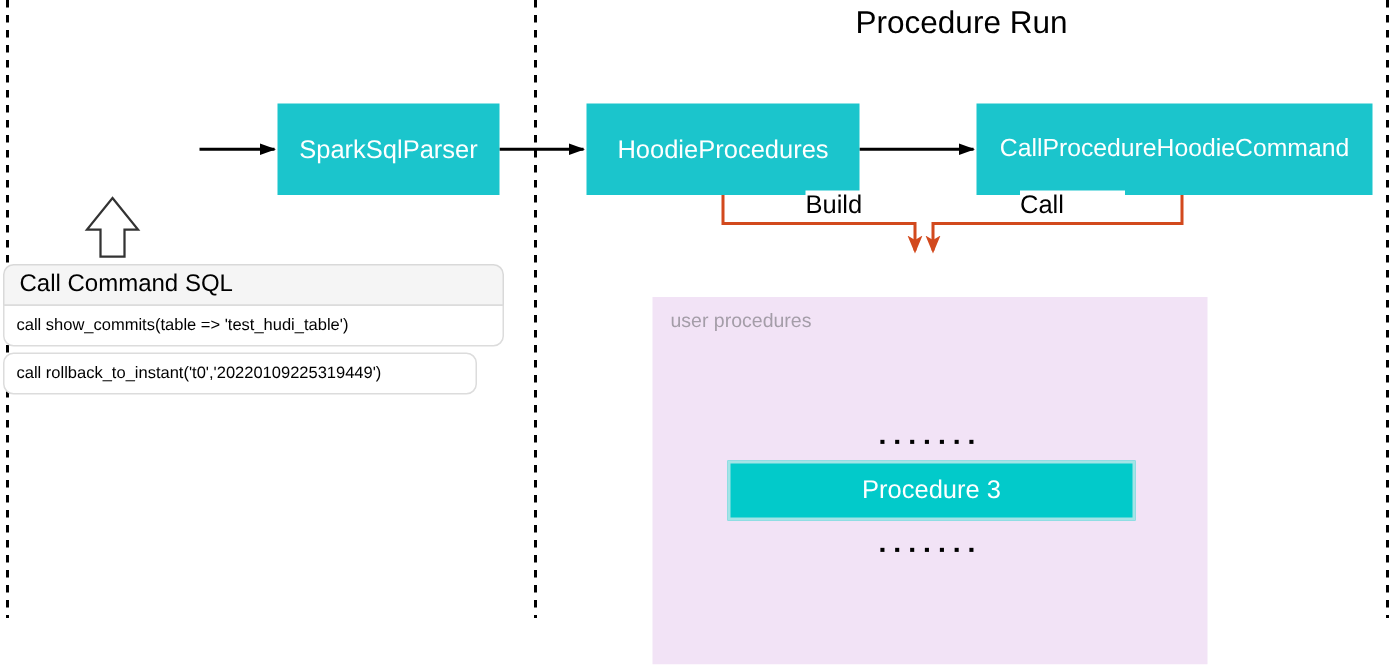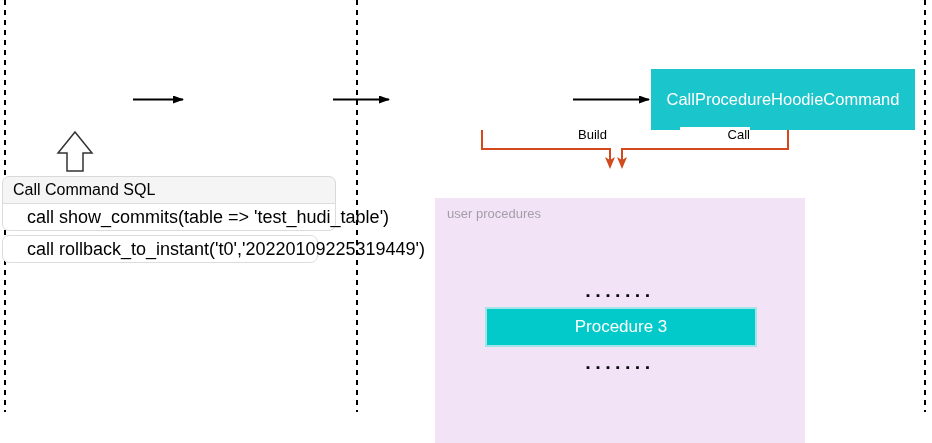--- a/index.html
+++ b/index.html
@@ -15,33 +15,33 @@
   .node{
     position:absolute;background:#1bc5cc;color:#ffffff;
     display:flex;align-items:center;justify-content:center;text-align:center;
     font-size:17px;line-height:1.25;
   }
   #node-call-command{left:13px;top:69px;width:120px;height:61px;}
   #node-spark-sql-parser{left:185px;top:69px;width:148px;height:61px;}
   #node-hoodie-procedures{left:391px;top:69px;width:182px;height:61px;}
   #node-call-procedure{left:651px;top:69px;width:264px;height:61px;font-size:16.5px;white-space:nowrap;}
   .edge-label{
-    position:absolute;top:127px;width:70px;text-align:right;font-size:13px;color:#000;background:#fff;
+    position:absolute;top:127px;width:70px;text-align:left;font-size:17px;color:#000;background:#fff;
   }
   #label-build{left:537px;}
   #label-call{left:680px;}
   
   #sql-panel{position:absolute;left:2px;top:176px;width:334px;}
   #sql-panel-header{
     box-sizing:border-box;width:334px;height:28px;background:#f5f5f5;border:1px solid #d9d9d9;
     border-radius:7px 7px 0 0;font-size:16px;display:flex;align-items:center;padding:0 10px;
   }
   .sql-row{
     box-sizing:border-box;background:#ffffff;border:1px solid #dcdcdc;border-radius:7px;
-    font-size:18px;height:28px;display:flex;align-items:center;padding:0 24px;white-space:nowrap;
+    font-size:11px;height:28px;display:flex;align-items:center;padding:0 8px;white-space:nowrap;
   }
   #sql-row-0{width:334px;margin-top:-1px;border-radius:0 0 7px 7px;}
   #sql-row-1{width:316px;margin-top:4px;}
   
   #user-procedures{
     position:absolute;left:435px;top:174px;width:370px;height:288px;background:#f2e3f6;margin-top:24px;
   }
   #user-procedures-label{
     position:absolute;left:12px;top:8px;font-size:13px;color:#a49da8;
   }
@@ -82,21 +82,24 @@
     <line x1="133" y1="99.5" x2="183" y2="99.5" stroke="#000" stroke-width="2" marker-end="url(#ah-black)"></line>
     <line x1="333" y1="99.5" x2="389" y2="99.5" stroke="#000" stroke-width="2" marker-end="url(#ah-black)"></line>
     <line x1="573" y1="99.5" x2="649" y2="99.5" stroke="#000" stroke-width="2" marker-end="url(#ah-black)"></line>
 
     <path d="M482,130 V149 H610 V167" stroke="#d2491d" stroke-width="2" fill="none" marker-end="url(#ah-orange)"></path>
     <path d="M788,130 V149 H622 V167" stroke="#d2491d" stroke-width="2" fill="none" marker-end="url(#ah-orange)"></path>
 
     <path d="M75,132 L92,153 L83,153 L83,171 L67,171 L67,153 L58,153 Z" fill="#ffffff" stroke="#333333" stroke-width="1.5" stroke-linejoin="miter"></path>
   </svg>
 
+  <div class="region-title" id="title-procedure-run">Procedure Run</div>
 
+  <div class="node" id="node-spark-sql-parser">SparkSqlParser</div>
+  <div class="node" id="node-hoodie-procedures">HoodieProcedures</div>
   <div class="node" id="node-call-procedure">CallProcedureHoodieCommand</div>
 
   <div class="edge-label" id="label-build">Build</div>
   <div class="edge-label" id="label-call">Call</div>
 
   <div id="sql-panel">
     <div id="sql-panel-header">Call Command SQL</div>
     <div class="sql-row" id="sql-row-0">call show_commits(table =&gt; 'test_hudi_table')</div>
     <div class="sql-row" id="sql-row-1">call rollback_to_instant('t0','20220109225319449')</div>
   </div>

